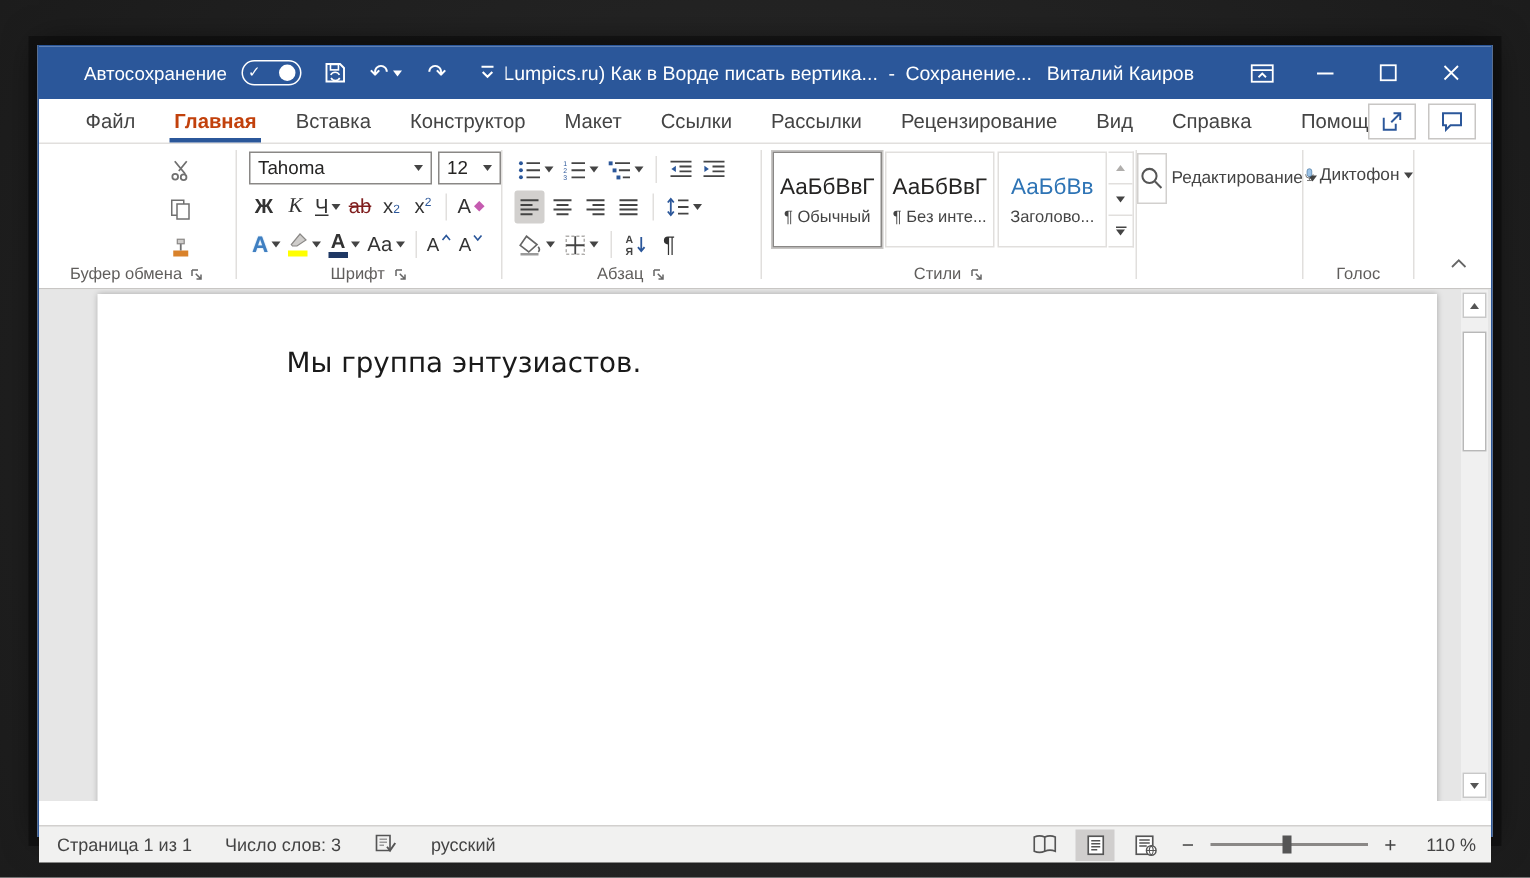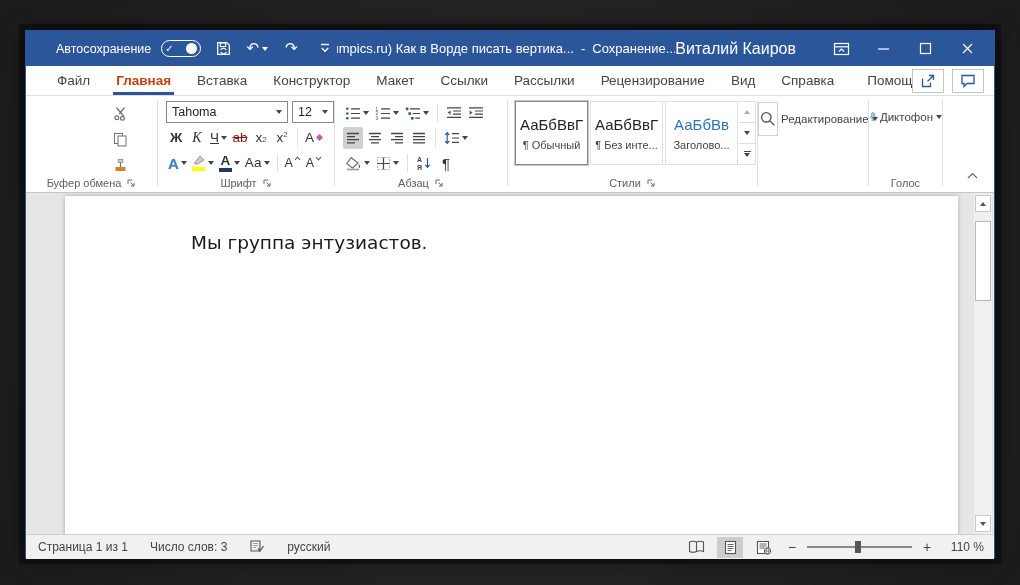--- a/index.html
+++ b/index.html
@@ -12,21 +12,21 @@
   .titlebar { position:relative; height:35px; background:#2b579a; display:flex; align-items:center; color:#fff; font-size:12.5px; }
   .tb-left { display:flex; align-items:center; gap:10px; padding-left:30px; flex:0 0 auto; }
   .toggle { width:40px; height:17px; border:1.5px solid #fff; border-radius:9px; display:flex; align-items:center; justify-content:space-between; padding:0 3px; cursor:pointer; }
   .tg-check { font-size:10px; line-height:1; color:#fff; font-family:"DejaVu Sans",sans-serif; }
   .tg-knob { width:11px; height:11px; border-radius:50%; background:#fff; }
   .tb-btn { display:flex; align-items:center; justify-content:center; min-width:24px; height:26px; cursor:pointer; }
   .tb-arrowchar { font-family:"DejaVu Sans",sans-serif; font-size:15px; color:#fff; line-height:1; }
   .w-caret { width:0; height:0; border-left:3.5px solid transparent; border-right:3.5px solid transparent; border-top:4px solid #fff; display:inline-block; margin-left:3px; }
   .tb-title { flex:1 1 auto; display:flex; align-items:center; justify-content:center; gap:7px; white-space:nowrap; overflow:hidden; font-size:13px; }
   .tb-right { display:flex; align-items:center; flex:0 0 auto; padding-right:6px; }
-  .tb-user { font-size:16px; margin-right:24px; }
+  .tb-user { font-size:13px; margin-right:24px; }
   .wc-btn { width:42px; height:33px; display:flex; align-items:center; justify-content:center; cursor:pointer; }
 
   
   .tabrow { position:relative; height:30px; background:#fff; display:flex; align-items:stretch; border-bottom:1px solid #e1dfdd; }
   .tab { display:flex; align-items:center; padding:0 13px; font-size:13.5px; color:#444; cursor:pointer; position:relative; }
   .tab.first { margin-left:18px; }
   .tab.active { color:#c2410c; font-weight:bold; }
   .tab.active::after { content:""; position:absolute; left:10px; right:10px; bottom:0; height:3px; background:#2b579a; }
   .tab-search { display:flex; align-items:center; gap:6px; margin-left:14px; font-size:13.5px; color:#444; max-width:86px; overflow:hidden; white-space:nowrap; cursor:pointer; }
   .tr-btns { margin-left:auto; display:flex; align-items:center; gap:8px; padding-right:10px; }
@@ -80,21 +80,21 @@
 
   
   .docarea { position:relative; height:341px; background:#e6e6e6; overflow:hidden; }
   .page { position:absolute; left:39px; top:3px; width:893px; height:360px; background:#fff; box-shadow:0 0 4px rgba(0,0,0,.28); }
   .doc-text { position:absolute; left:126px; top:36px; font-family:"DejaVu Sans",sans-serif; font-size:18.5px; color:#1a1a1a; }
   .vscroll { position:absolute; right:2px; top:0; bottom:0; width:18px; background:#f0f0f0; }
   .sc-btn { position:absolute; left:1px; width:16px; height:17px; background:#fff; border:1px solid #c8c8c8; display:flex; align-items:center; justify-content:center; cursor:pointer; }
   .sc-thumb { position:absolute; left:1px; top:28px; width:16px; height:80px; background:#fff; border:1px solid #b8b8b8; cursor:grab; }
 
   
-  .statusbar { position:relative; height:25px; background:#f1f1f0; border-top:1px solid #d2d0ce; display:flex; align-items:center; font-size:12px; color:#444; }
+  .statusbar { position:relative; height:25px; background:#f1f1f0; border-top:1px solid #d2d0ce; display:flex; align-items:center; font-size:12px; color:#444;margin-top:16px; }
   .sb-left { display:flex; align-items:center; gap:22px; padding-left:12px; }
   .sb-item { cursor:pointer; white-space:nowrap; }
   .sb-right { margin-left:auto; display:flex; align-items:center; padding-right:10px; gap:8px; }
   .sb-vbtn { width:26px; height:21px; display:flex; align-items:center; justify-content:center; cursor:pointer; }
   .sb-vbtn.sel { background:#d0cecd; }
   .zoom-track { position:relative; width:105px; height:14px; display:flex; align-items:center; cursor:pointer; }
   .zoom-track .line { width:100%; height:1.5px; background:#8a8886; }
   .zoom-thumb { position:absolute; left:46%; top:1px; width:6px; height:12px; background:#555; }
   .zoom-pm { font-size:14px; color:#444; cursor:pointer; width:14px; text-align:center; }
   .zoom-val { min-width:42px; text-align:right; }

